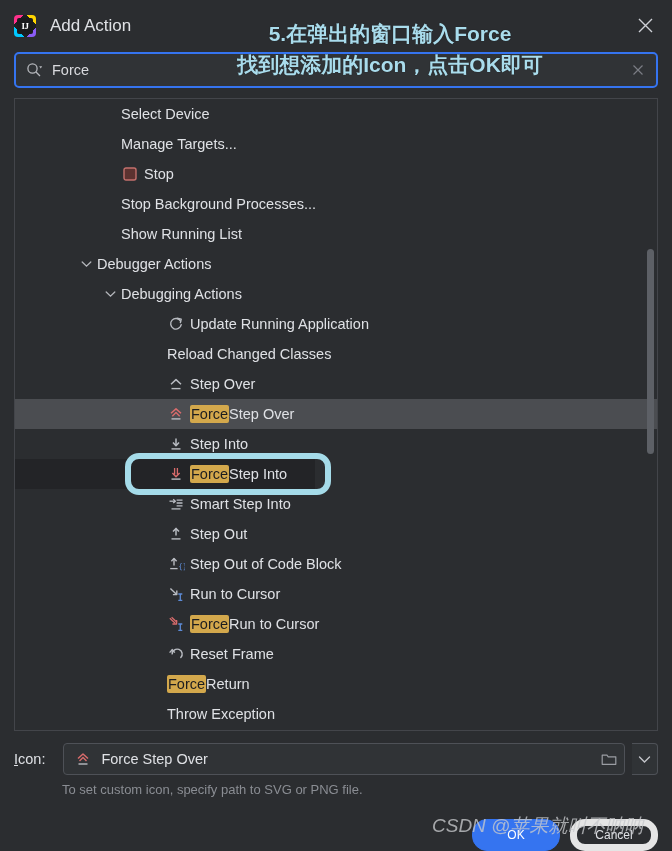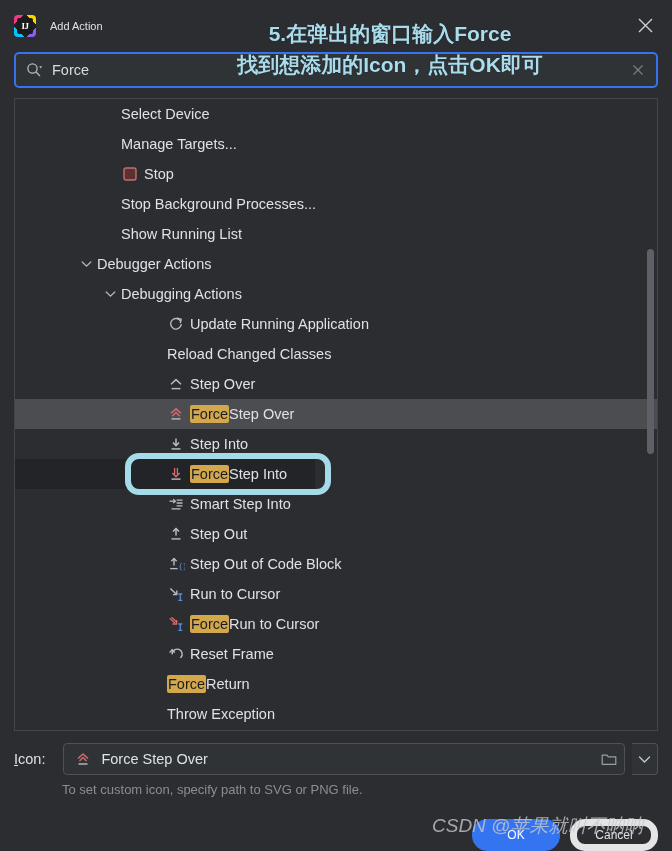--- a/index.html
+++ b/index.html
@@ -43,21 +43,21 @@
     border-radius: 2px;
     color: #ffffff;
     font-size: 9px; font-weight: bold;
     display: flex; align-items: center; justify-content: center;
     letter-spacing: -0.5px;
     font-family: "Liberation Serif", serif;
   }
   .win-title {
     margin-left: 14px;
     color: #dfe1e5;
-    font-size: 11px;
+    font-size: 17px;
   }
   .close-btn {
     position: absolute;
     right: 12px; top: 10px;
     width: 30px; height: 30px;
     display: flex; align-items: center; justify-content: center;
     color: #ced0d6;
     cursor: pointer;
   }
   .close-btn svg { display: block; }

